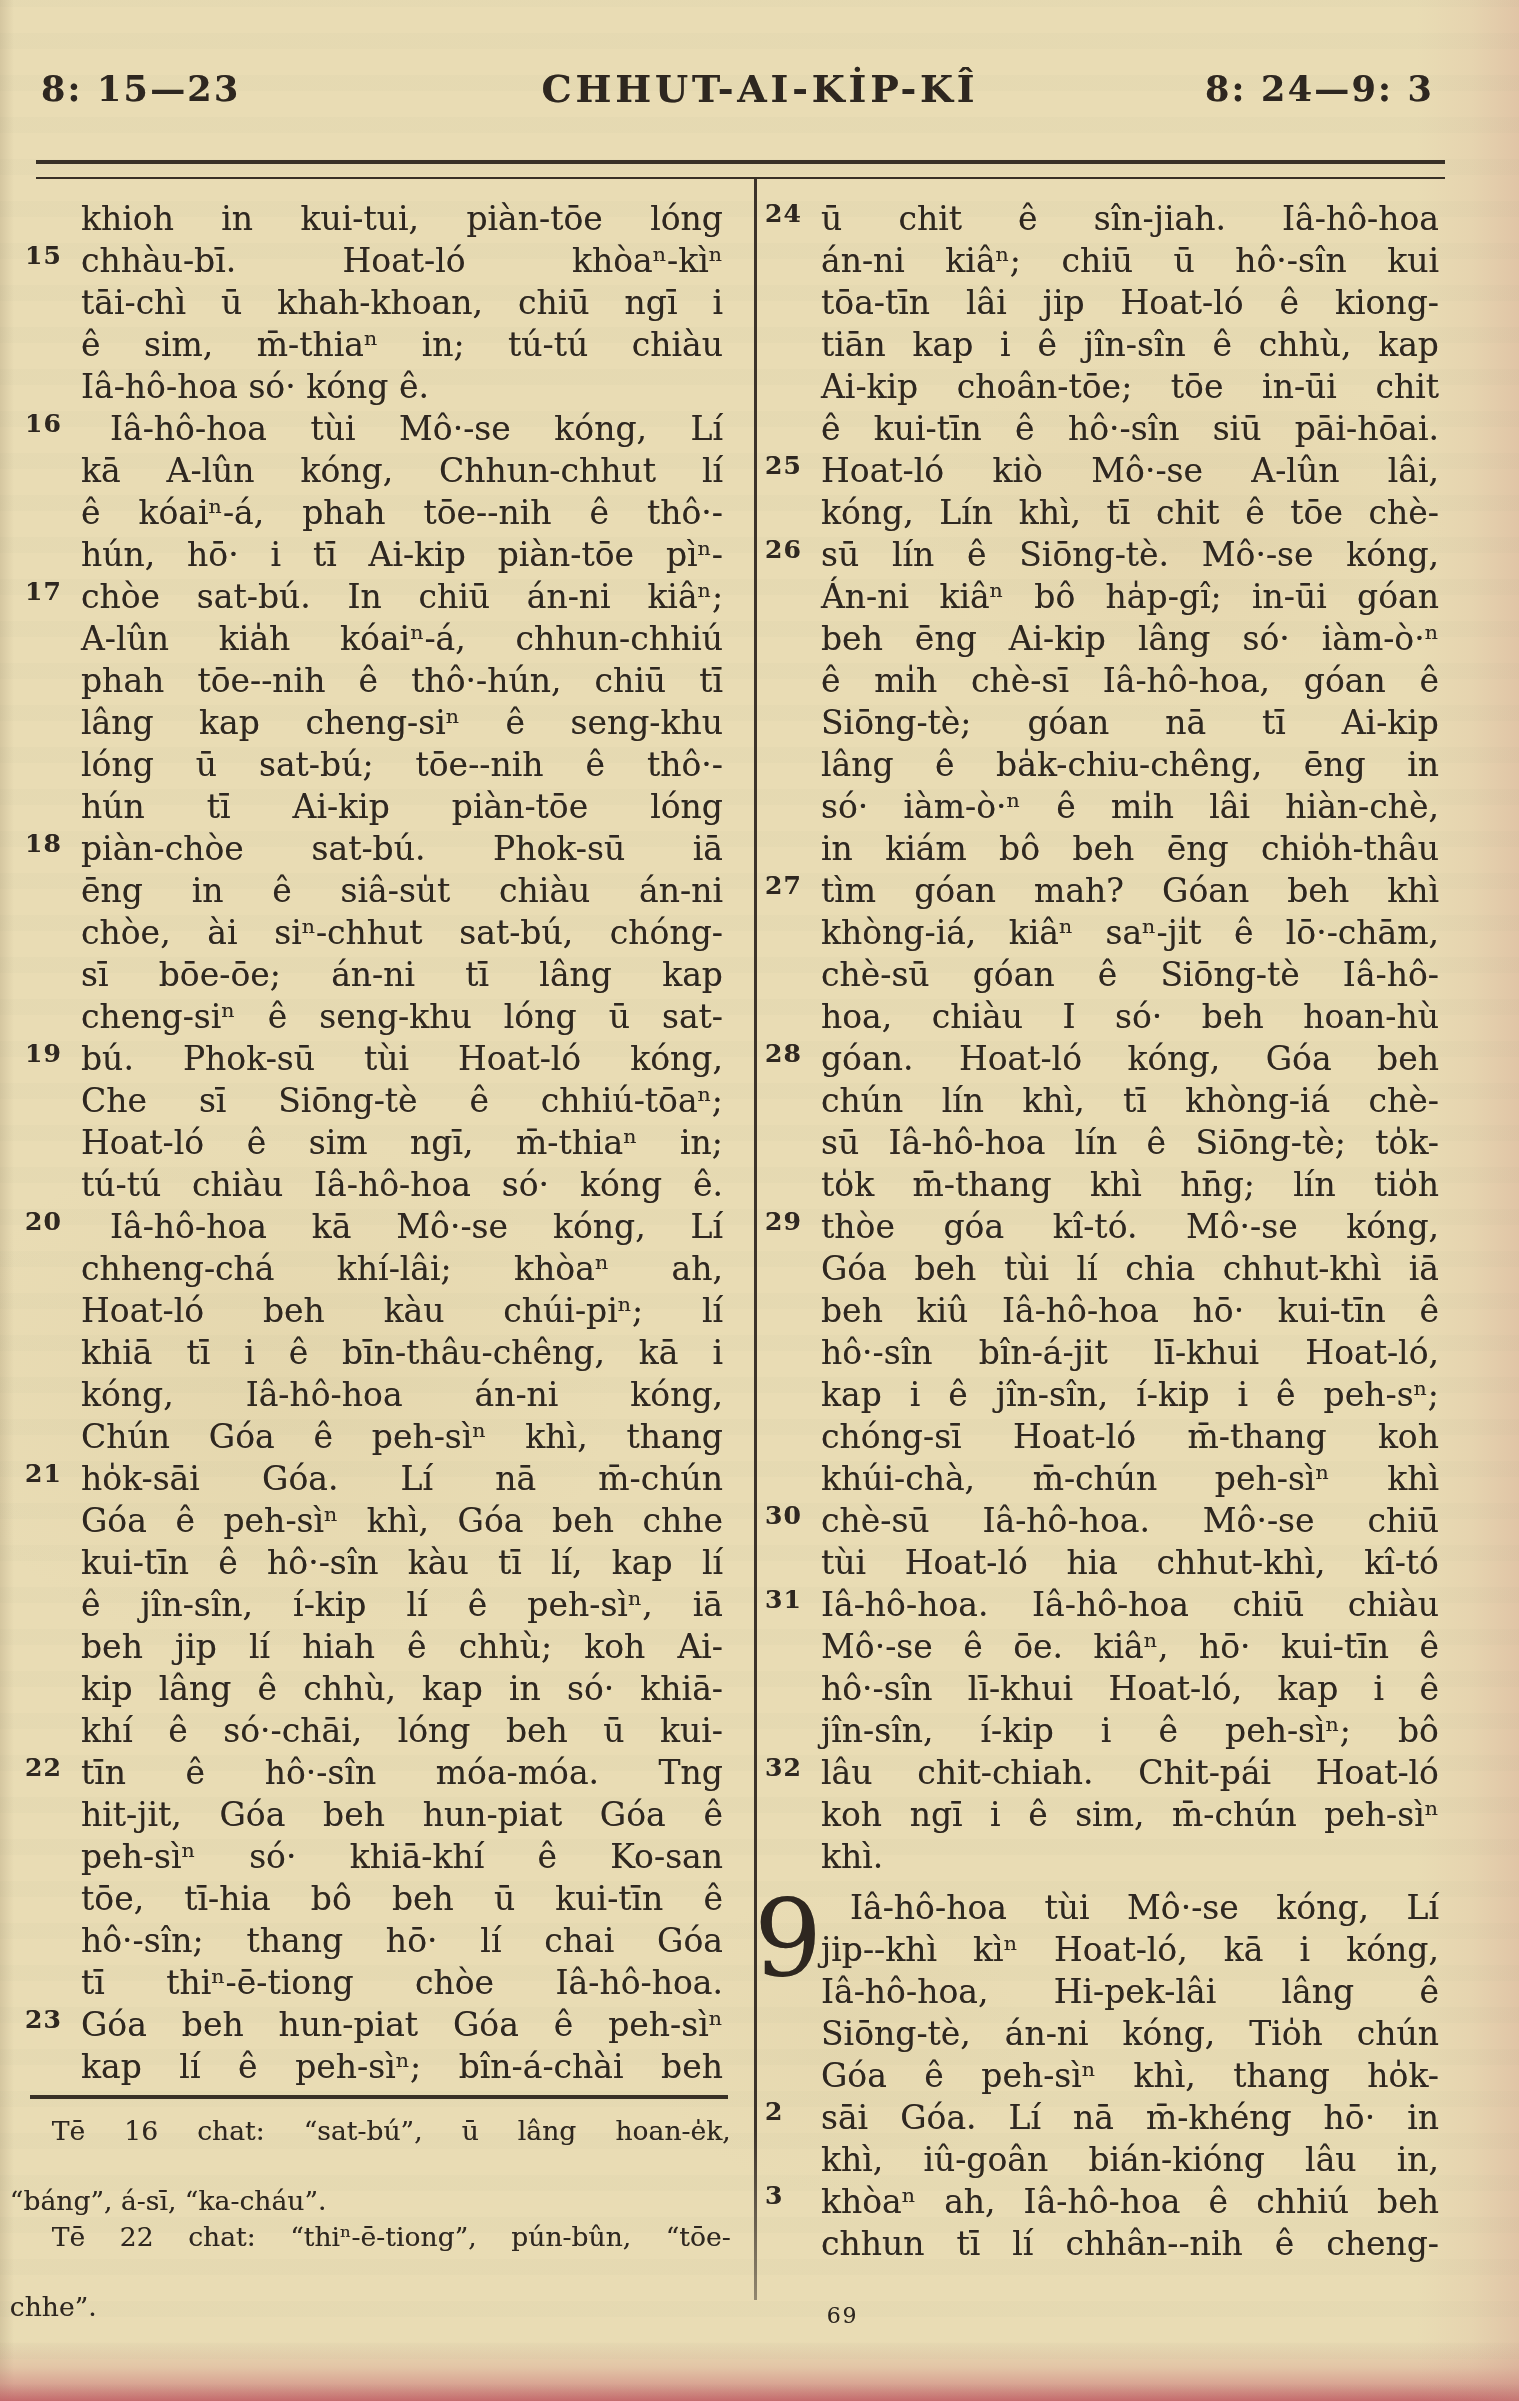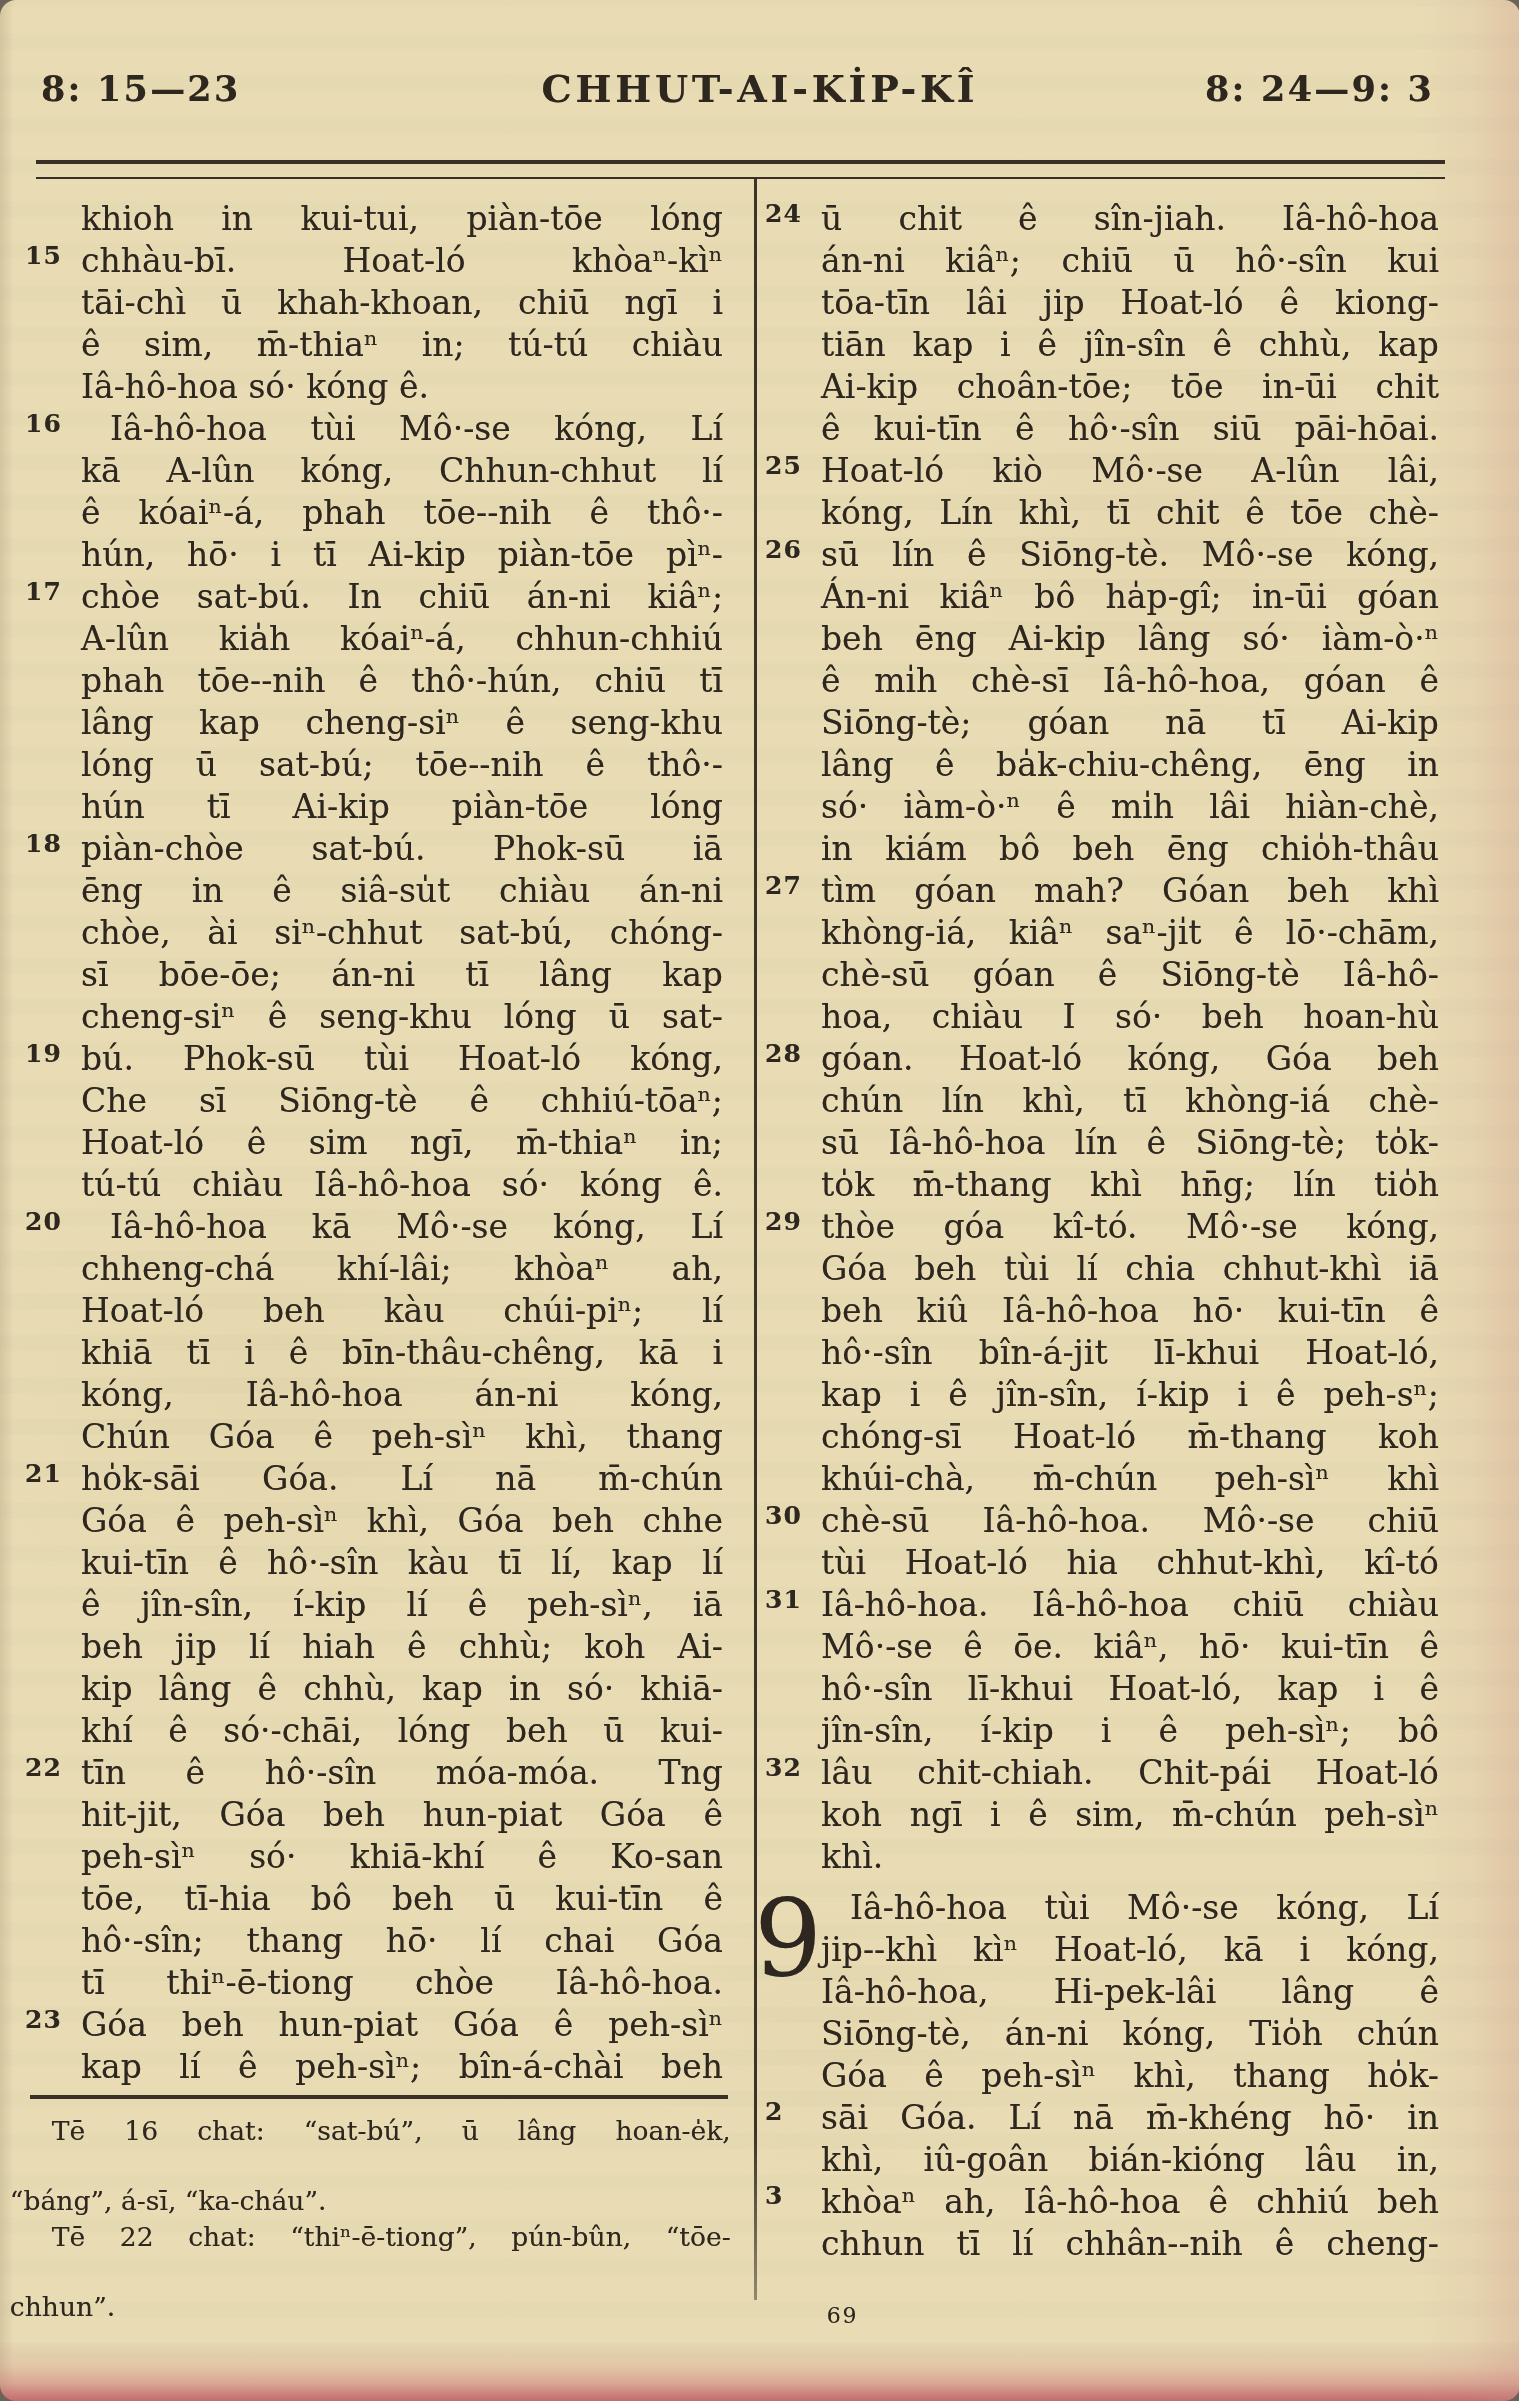--- a/index.html
+++ b/index.html
@@ -11,21 +11,20 @@
     color:#2e2720;
     font-family:"DejaVu Serif","DejaVu Sans",serif;
     background:
       radial-gradient(ellipse 379px 271px at 78% 22%, rgba(208,180,140,0.14), transparent 70%),
       radial-gradient(ellipse 488px 379px at 18% 58%, rgba(198,178,128,0.12), transparent 70%),
       radial-gradient(ellipse 271px 217px at 55% 85%, rgba(205,185,140,0.10), transparent 70%),
       linear-gradient(to left, rgba(203,142,132,0.30), rgba(203,142,132,0.10) 49px, rgba(203,142,132,0) 103px),
       linear-gradient(to top, rgba(196,98,104,0.95) 0px, rgba(203,120,120,0.55) 17.3px, rgba(206,130,126,0.25) 34px, rgba(206,130,126,0) 60px),
       linear-gradient(to right, rgba(120,100,70,0.18), rgba(120,100,70,0) 14px),
       #e9dcb4;
-    border-radius: 16px;
   }
   .texture{
     position:absolute;inset:0;
     background:
       repeating-linear-gradient(0deg, rgba(150,160,130,0.045) 0 16.3px, rgba(150,160,130,0) 16.3px 42px);
     pointer-events:none;
   }
   
   .hdr-left,.hdr-right{
     position:absolute;top:68px;
@@ -201,19 +200,19 @@
       <div class="line"><span>khì, iû-goân bián-kióng lâu in,</span></div>
       <div class="line"><span class="vnum">3</span><span>khòaⁿ ah, Iâ-hô-hoa ê chhiú beh</span></div>
       <div class="line"><span>chhun tī lí chhân--nih ê cheng-</span></div>
     </div>
 
   <div class="fn-rule"></div>
   <div class="footnotes" id="footnotes">
       <div class="fline ind"><span>Tē 16 chat: </span><span class="em">“sat-bú”</span><span>, ū lâng hoan-e̍k,</span></div>
       <div class="fline nj"><span class="em">“báng”</span><span>, á-sī, </span><span class="em">“ka-cháu”</span><span>.</span></div>
       <div class="fline ind"><span>Tē 22 chat: </span><span class="em">“thiⁿ-ē-tiong”</span><span>, pún-bûn, </span><span class="em">“tōe-</span></div>
-      <div class="fline nj"><span class="em">chhun”</span><span>.</span></div>
+      <div class="fline nj"><span class="em">chhe”</span><span>.</span></div>
     </div>
 
   <div class="pagenum">69</div>
 
 </div>
 
 
 </body></html>

